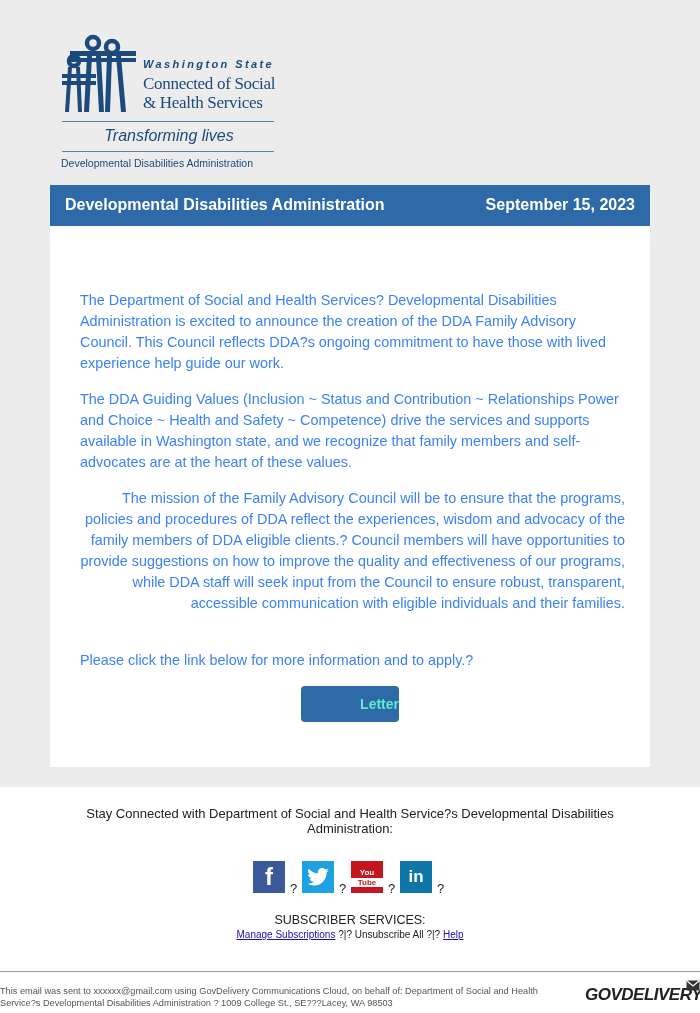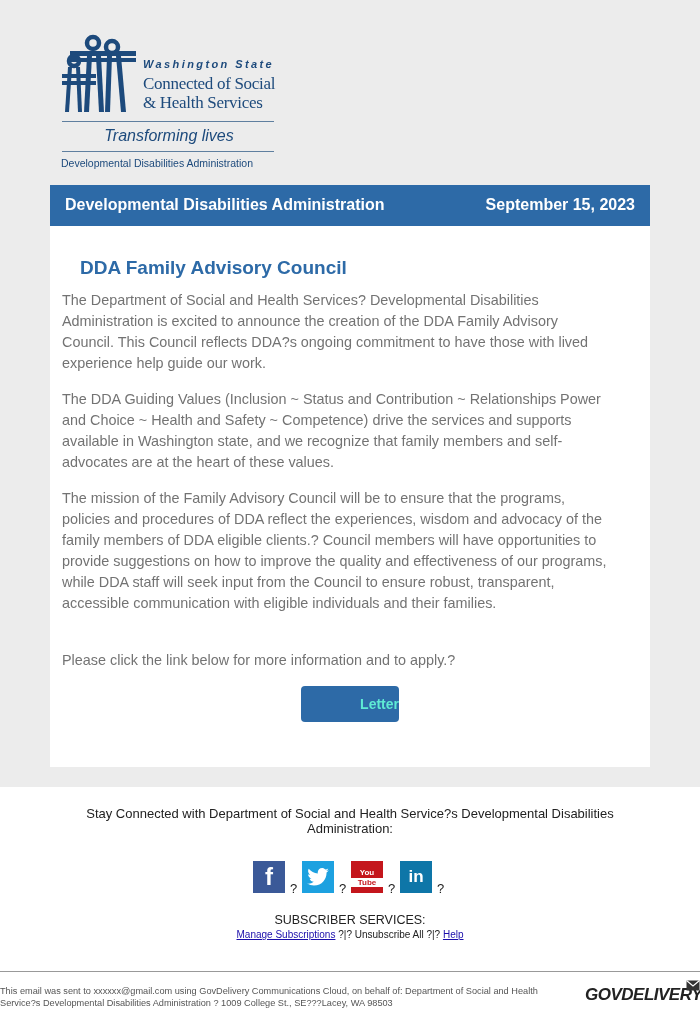--- a/index.html
+++ b/index.html
@@ -20,24 +20,24 @@
   .logo-sub { position: absolute; left: 3px; top: 123px; font-size: 10.5px; color: #1d4a7c; white-space: nowrap; }
 
   
   .banner { position: absolute; left: 50px; top: 185px; width: 600px; height: 41px; background: #2d6aa7; color: #fff; font-weight: bold; font-size: 16px; }
   .banner-left { position: absolute; left: 15px; top: 11px; }
   .banner-right { position: absolute; right: 15px; top: 11px; margin-left: 18px; }
 
   
   .card { position: absolute; left: 50px; top: 226px; width: 600px; height: 541px; background: #ffffff; }
   .headline { position: absolute; left: 30px; top: 31px; font-size: 19px; font-weight: bold; color: #2d6aa7; }
-  .para { position: absolute; left: 12px; width: 545px; font-size: 14.4px; line-height: 21px; color: #737373; }
+  .para { position: absolute; left: 30px; width: 545px; font-size: 14.4px; line-height: 21px; color: #3b82f6; }
   .p1 { top: 64px; }
   .p2 { top: 163px; }
-  .p3 { top: 262px; }
+  .p3 { top: 262px; text-align: right; }
   .p4 { top: 424px; }
   .letter-btn { position: absolute; left: 251px; top: 460px; width: 98px; height: 36px; background: #2d6aa7; color: #5eead4; border-radius: 4px; font-weight: bold; font-size: 14px; text-align: right; line-height: 36px; cursor: pointer; }
 
   
   .stay { position: absolute; left: 70px; top: 806px; width: 560px; text-align: center; font-size: 13px; line-height: 15px; color: #222; }
   .social { position: absolute; left: 253px; top: 857px; height: 36px; display: flex; align-items: flex-end; }
   .soc-icon { width: 32px; height: 32px; display: flex; align-items: center; justify-content: center; color: #fff; font-weight: bold; cursor: pointer; }
   .soc-fb { background: #3b5998; font-size: 24px; font-family: "Liberation Sans", sans-serif; }
   .soc-tw { background: #1da1e0; }
   .soc-yt { background: #c4161c; flex-direction: column; font-size: 8px; line-height: 9px; }
@@ -88,21 +88,20 @@
   <div class="logo-line2"></div>
   <div class="logo-sub">Developmental Disabilities Administration</div>
 </div>
 
 <div class="banner">
   <span class="banner-left">Developmental Disabilities Administration</span>
   <span class="banner-right">September 15, 2023</span>
 </div>
 
 <div class="card">
-  <div class="headline">DDA Family Advisory Council</div>
   <p class="para p1">The Department of Social and Health Services? Developmental Disabilities Administration is excited to announce the creation of the DDA Family Advisory Council. This Council reflects DDA?s ongoing commitment to have those with lived experience help guide our work.</p>
   <p class="para p2">The DDA Guiding Values (Inclusion ~ Status and Contribution ~ Relationships Power and Choice ~ Health and Safety ~ Competence) drive the services and supports available in Washington state, and we recognize that family members and self-advocates are at the heart of these values.</p>
   <p class="para p3">The mission of the Family Advisory Council will be to ensure that the programs, policies and procedures of DDA reflect the experiences, wisdom and advocacy of the family members of DDA eligible clients.? Council members will have opportunities to provide suggestions on how to improve the quality and effectiveness of our programs, while DDA staff will seek input from the Council to ensure robust, transparent, accessible communication with eligible individuals and their families.</p>
   <p class="para p4">Please click the link below for more information and to apply.?</p>
   <div class="letter-btn">Letter</div>
 </div>
 
 <div class="stay">Stay Connected with Department of Social and Health Service?s Developmental Disabilities Administration:</div>
 
 <div class="social">

